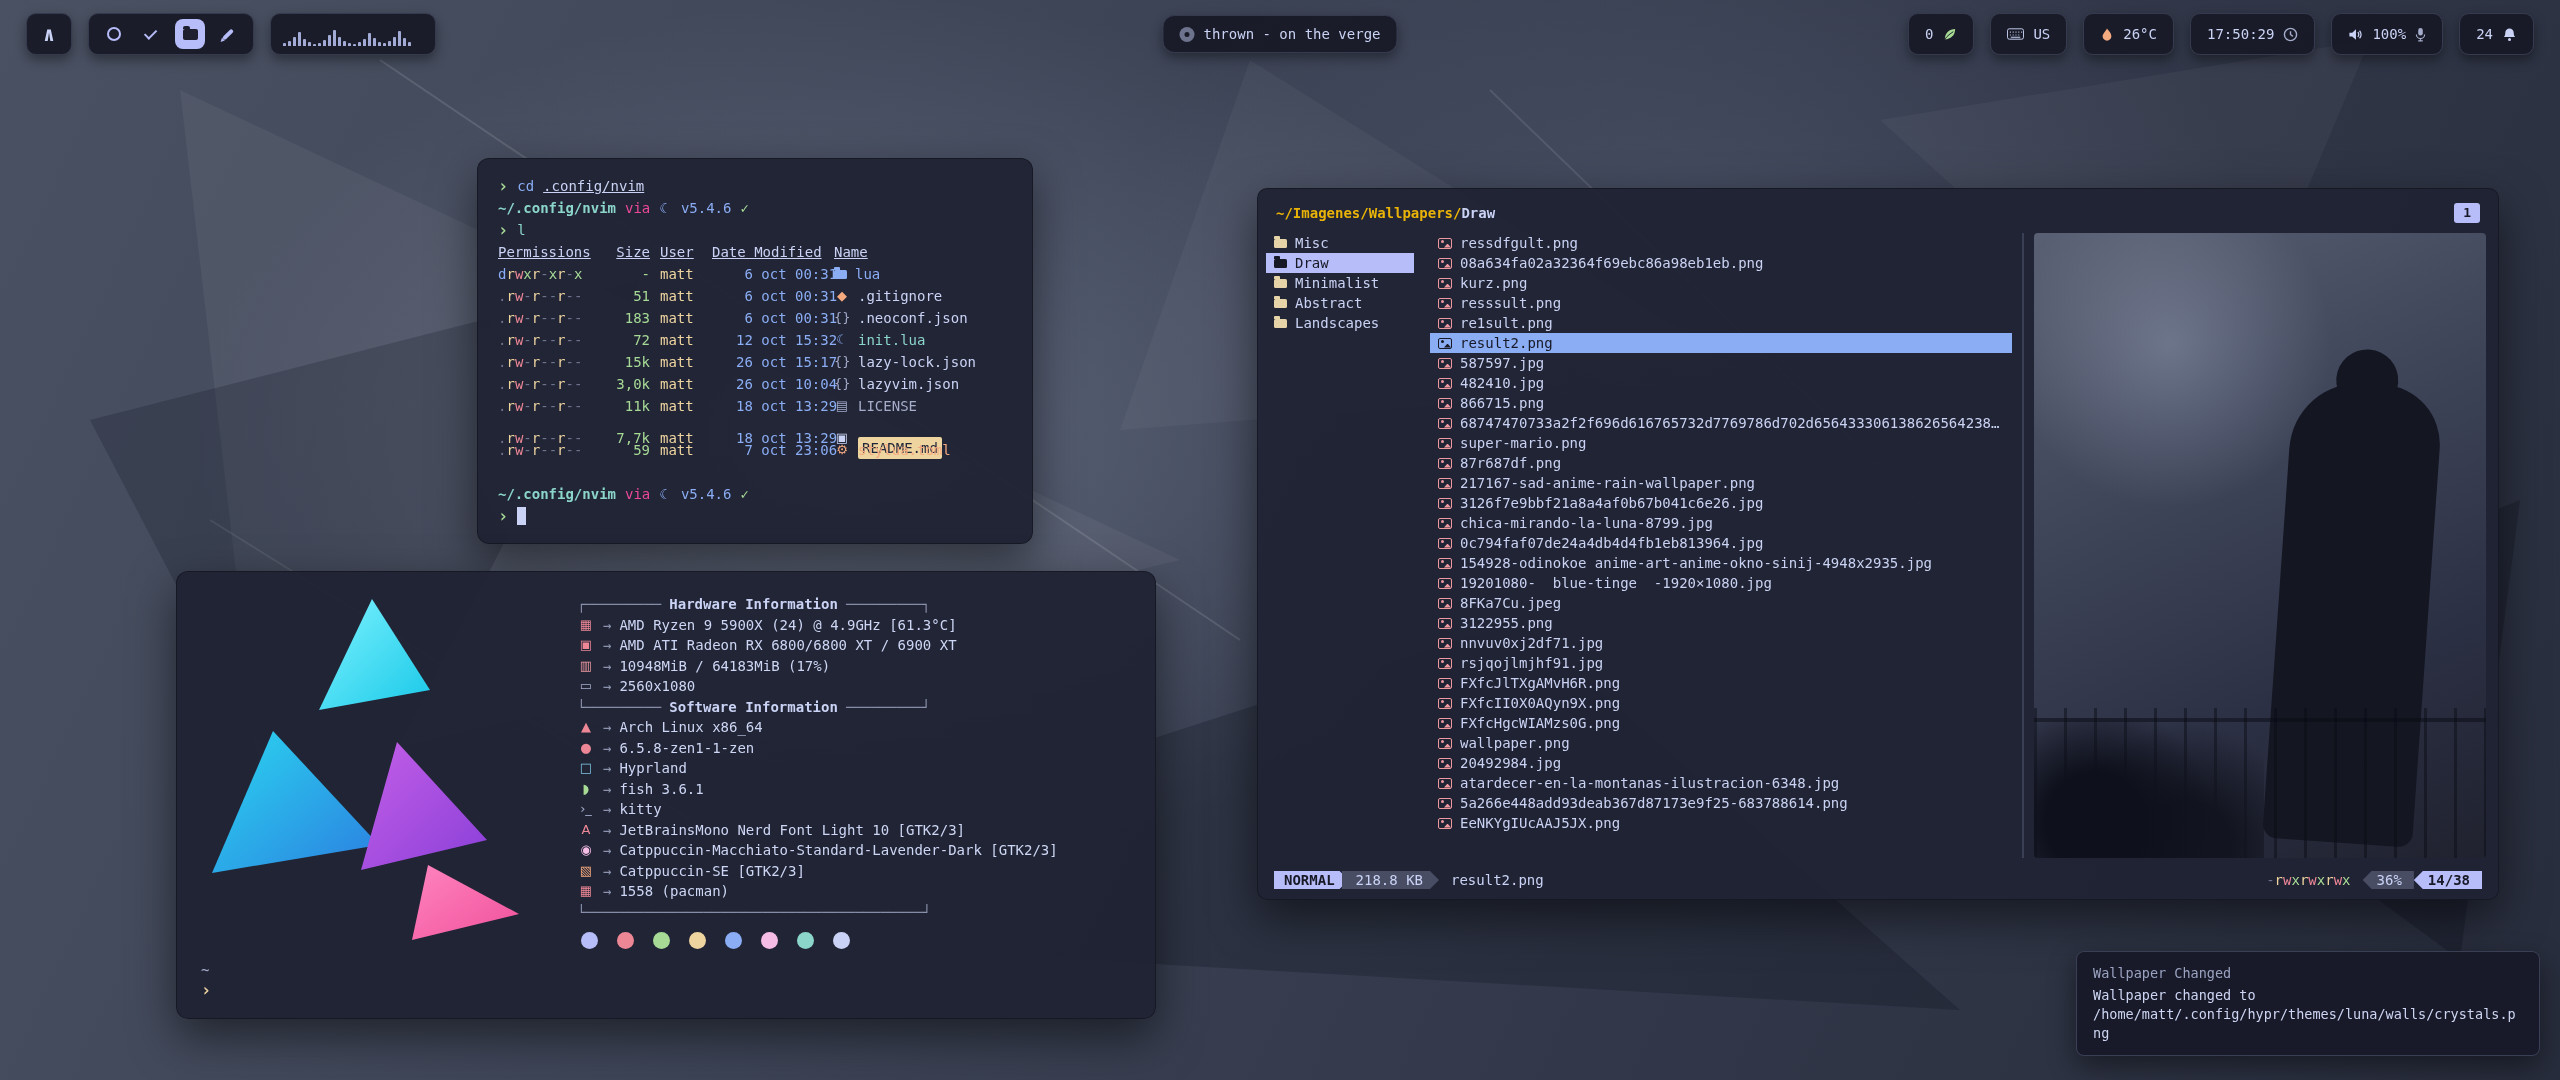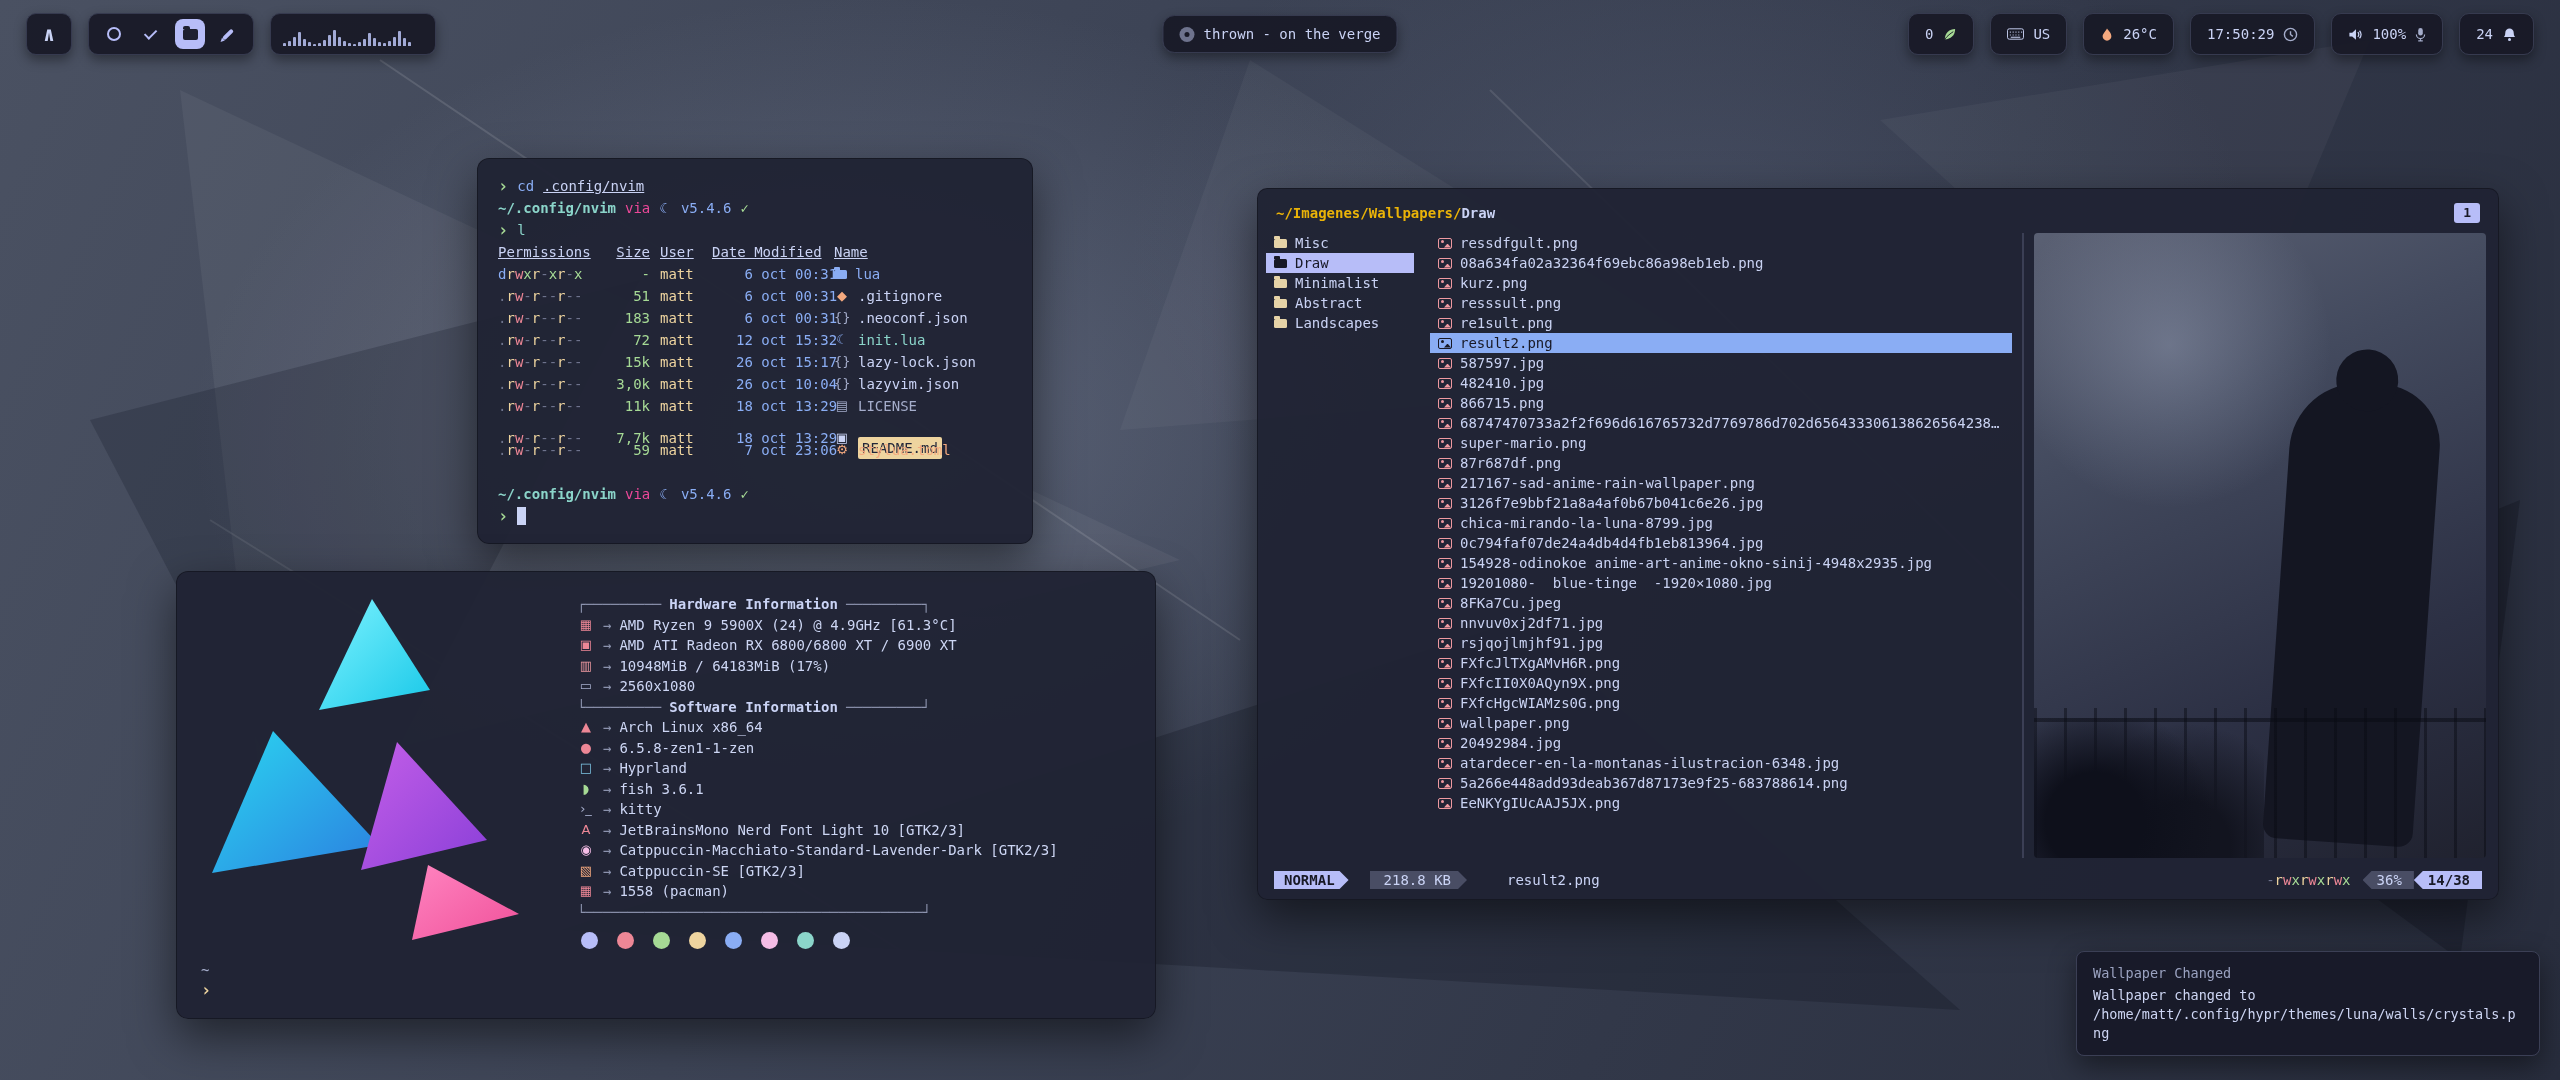--- a/index.html
+++ b/index.html
@@ -120,21 +120,21 @@
   .pv-figure { position:absolute; right:58px; top:150px; width:150px; height:460px; background:#141622; border-radius:70px 60px 14px 14px; transform:rotate(4deg); }
   .pv-figure::before { content:''; position:absolute; top:-34px; left:42px; width:62px; height:62px; border-radius:50%; background:#141622; }
   .pv-rail { position:absolute; left:0; right:0; bottom:0; height:150px;
     background:
       repeating-linear-gradient(to right, rgba(8,10,18,.45) 0 3px, transparent 3px 30px),
       linear-gradient(to bottom, transparent 0 10px, rgba(8,10,18,.5) 10px 14px, transparent 14px); }
   .pv-plants { position:absolute; left:-30px; bottom:-20px; width:260px; height:160px;
     background:
       radial-gradient(circle at 35% 65%, #0e101b 25%, transparent 60%),
       radial-gradient(circle at 70% 80%, #12141f 20%, transparent 55%); }
-  .yz-status { display:flex; align-items:center; padding:7px 16px 0; flex-shrink:0;gap:28px; }
+  .yz-status { display:flex; align-items:center; padding:7px 16px 0; flex-shrink:0; }
   .badge-mode { background:#b7bdf8; color:#181926; font-weight:bold; padding:1px 14px 1px 10px;
     clip-path:polygon(0 0,calc(100% - 9px) 0,100% 50%,calc(100% - 9px) 100%,0 100%); }
   .badge-size { background:#494d64; color:#cad3f5; padding:1px 16px 1px 14px; margin-left:-7px;
     clip-path:polygon(0 0,calc(100% - 9px) 0,100% 50%,calc(100% - 9px) 100%,0 100%); }
   .yz-filename { margin-left:12px; color:#cad3f5; }
   .yz-right { margin-left:auto; display:flex; align-items:center; gap:12px; }
   .chips { display:flex; align-items:center; }
   .chip-percent { background:#494d64; color:#cad3f5; padding:1px 12px 1px 14px;
     clip-path:polygon(9px 0,100% 0,100% 100%,9px 100%,0 50%); }
   .chip-pos { background:#b7bdf8; color:#181926; font-weight:bold; padding:1px 12px 1px 14px;
@@ -669,20 +669,24 @@
         <div class="yz-file">
           <span class="fico fi-image"></span>
           <span class="yz-fname">19201080-__blue-tinge__-1920×1080.jpg</span>
         </div>
 
         <div class="yz-file">
           <span class="fico fi-image"></span>
           <span class="yz-fname">8FKa7Cu.jpeg</span>
         </div>
 
+        <div class="yz-file">
+          <span class="fico fi-image"></span>
+          <span class="yz-fname">3122955.png</span>
+        </div>
 
         <div class="yz-file">
           <span class="fico fi-image"></span>
           <span class="yz-fname">nnvuv0xj2df71.jpg</span>
         </div>
 
         <div class="yz-file">
           <span class="fico fi-image"></span>
           <span class="yz-fname">rsjqojlmjhf91.jpg</span>
         </div>

